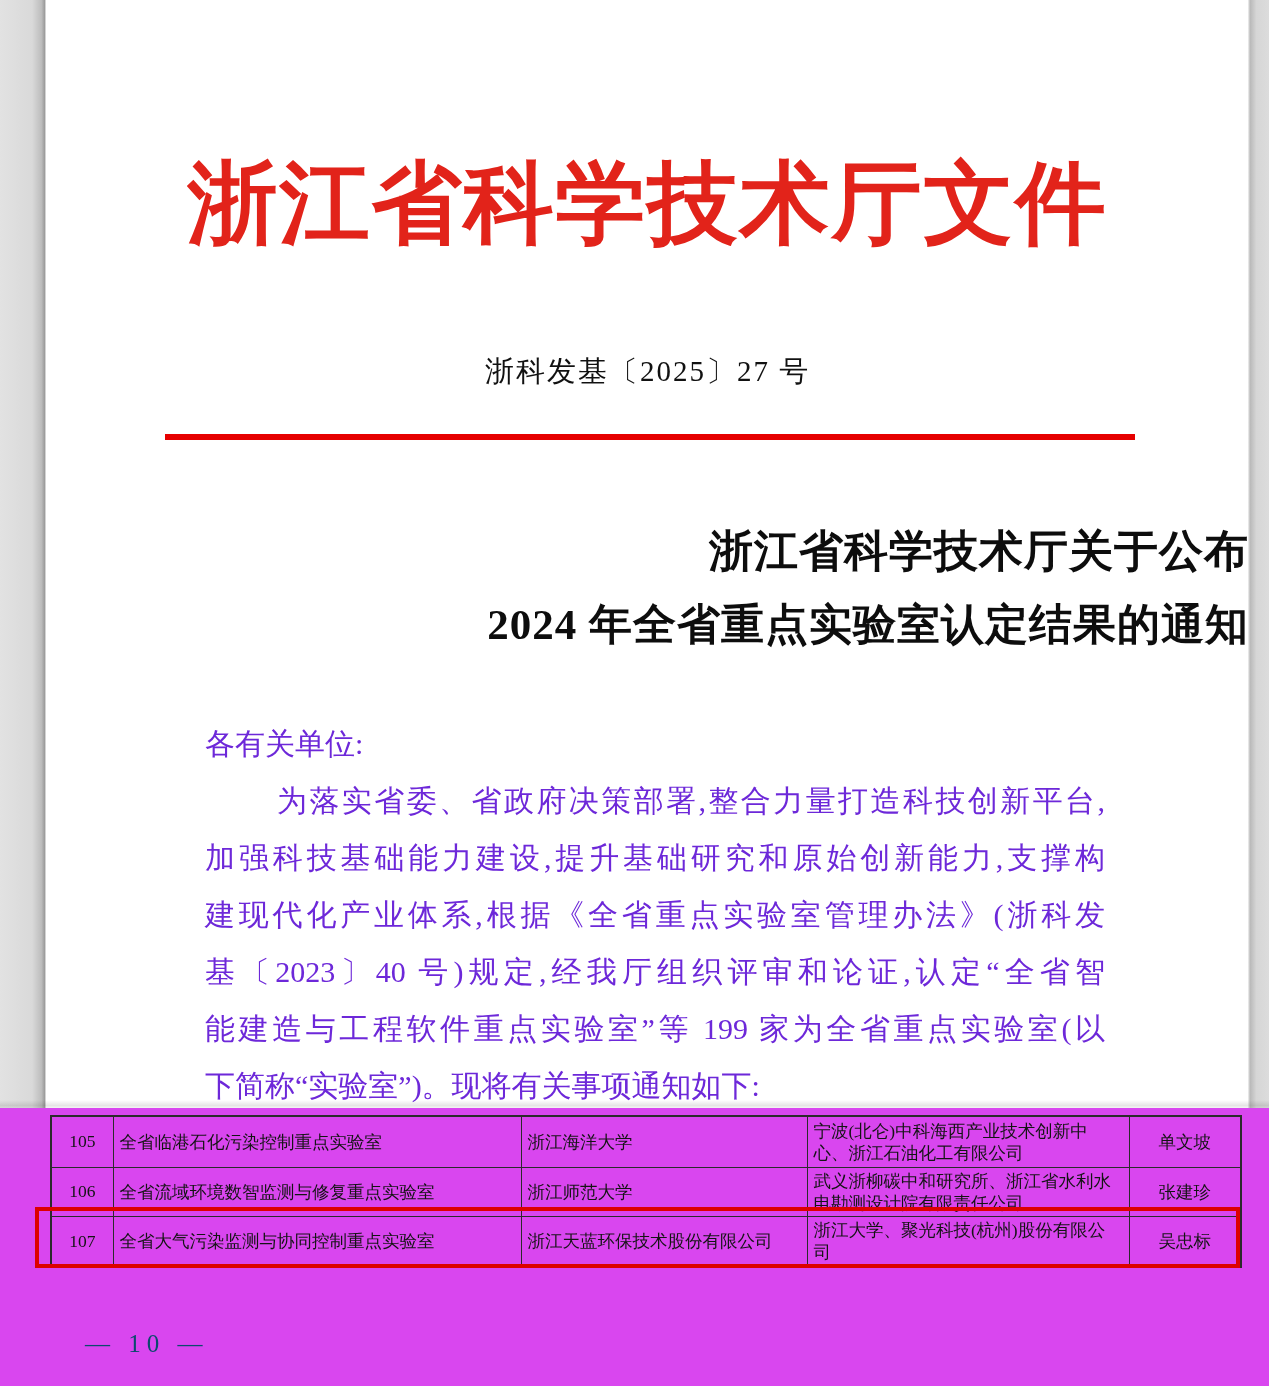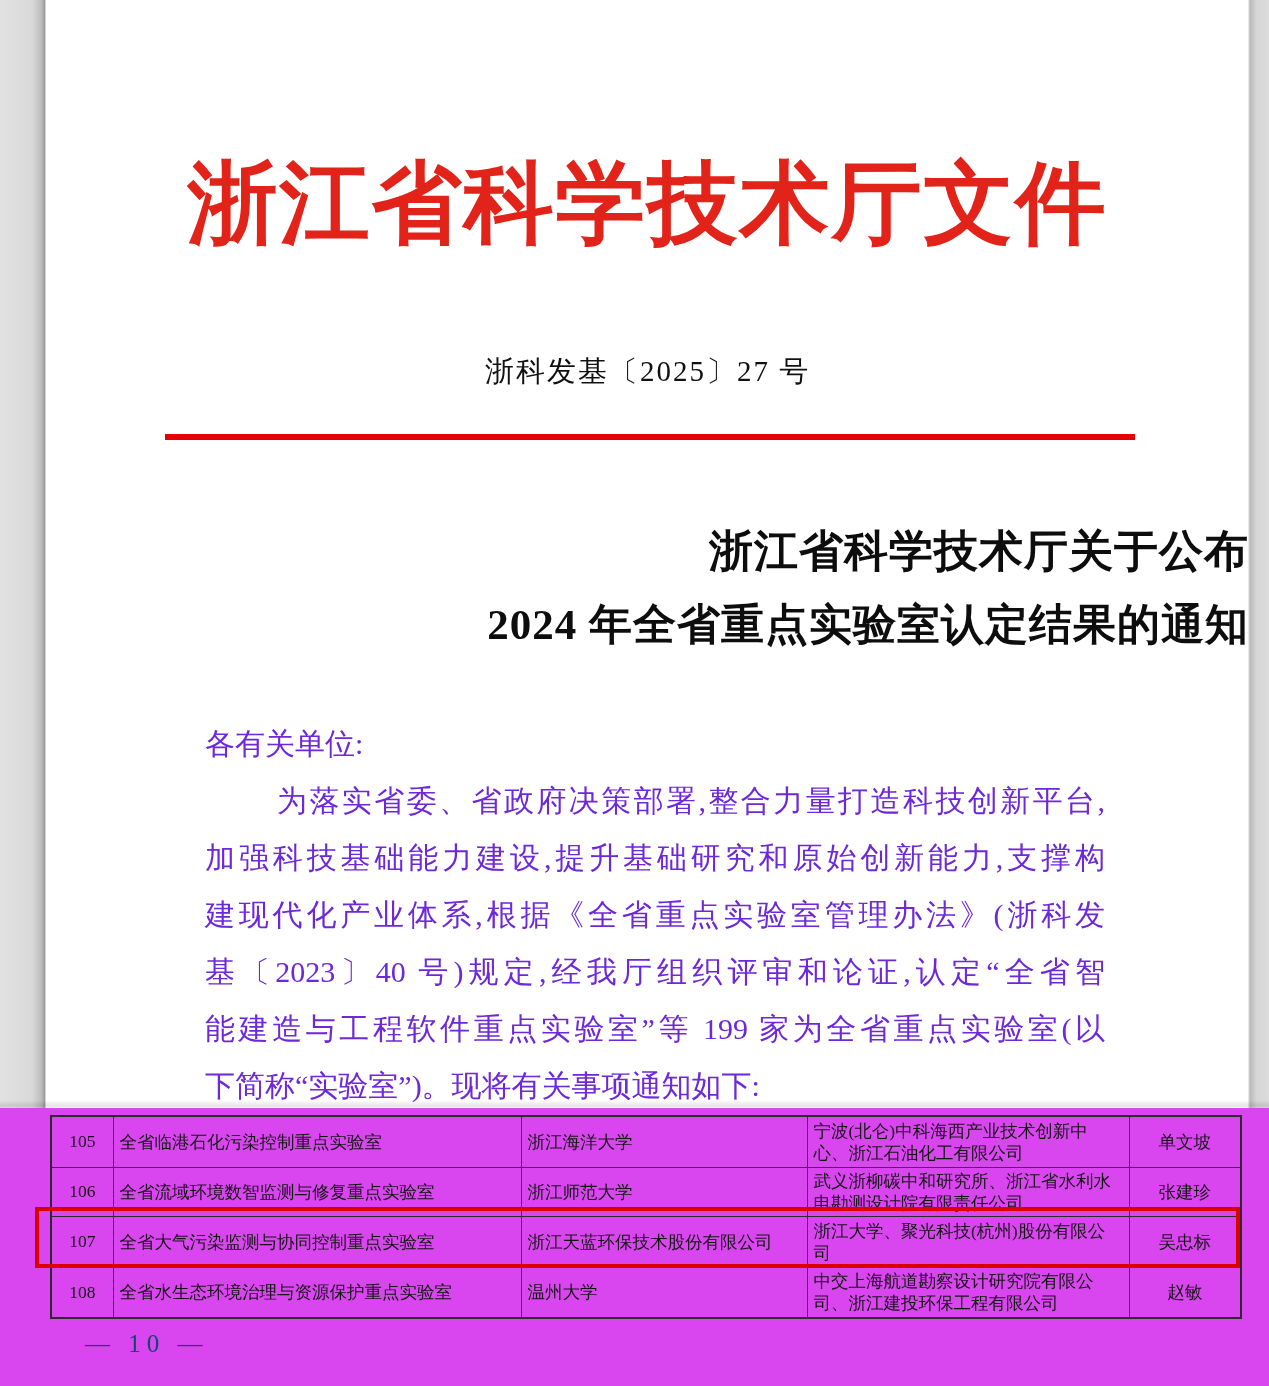--- a/index.html
+++ b/index.html
@@ -129,25 +129,18 @@
         <td class="c-partners">武义浙柳碳中和研究所、浙江省水利水电勘测设计院有限责任公司</td>
         <td class="c-person">张建珍</td>
       </tr>
       <tr class="r3">
         <td class="c-no">107</td>
         <td class="c-lab">全省大气污染监测与协同控制重点实验室</td>
         <td class="c-org">浙江天蓝环保技术股份有限公司</td>
         <td class="c-partners">浙江大学、聚光科技(杭州)股份有限公司</td>
         <td class="c-person">吴忠标</td>
       </tr>
-      <tr class="r4">
-        <td class="c-no">108</td>
-        <td class="c-lab">全省水生态环境治理与资源保护重点实验室</td>
-        <td class="c-org">温州大学</td>
-        <td class="c-partners">中交上海航道勘察设计研究院有限公司、浙江建投环保工程有限公司</td>
-        <td class="c-person">赵敏</td>
-      </tr>
     </tbody>
   </table>
   <div class="highlight-box" style="border-color: rgb(221, 0, 0);"></div>
 </div>
 
 <div class="page-number">—  10  —</div>
 
 </body></html>

